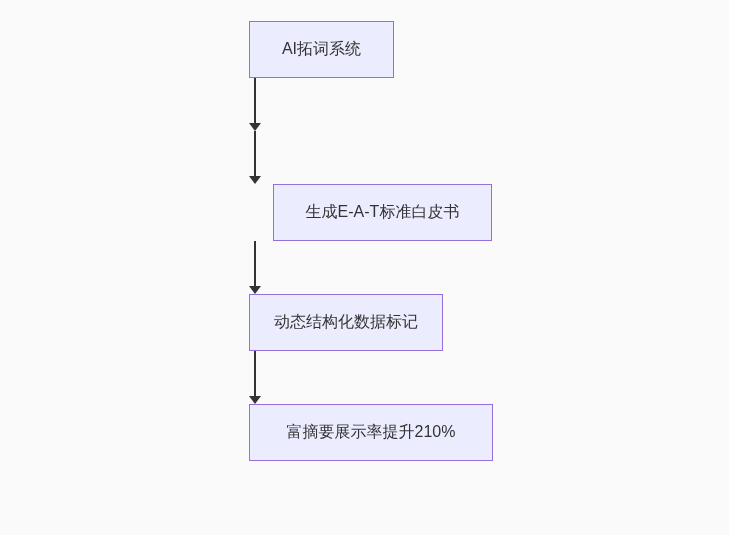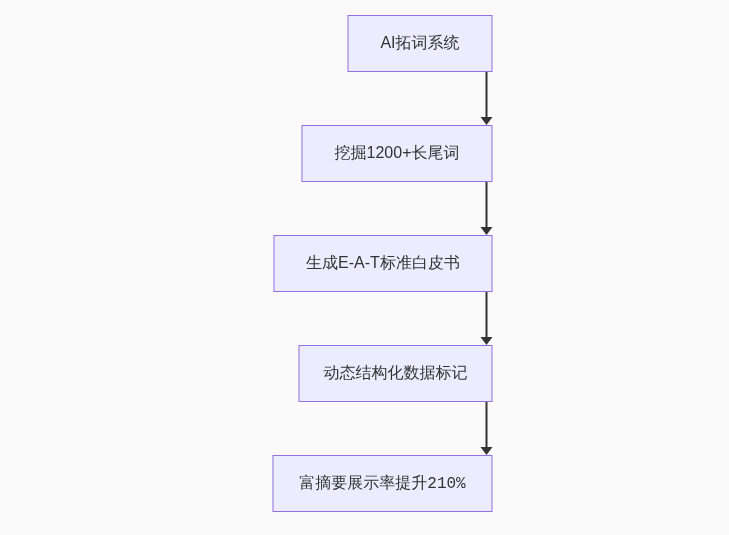--- a/index.html
+++ b/index.html
@@ -9,45 +9,45 @@
   body {
     width: 729px;
     height: 535px;
     position: relative;
     background: #fafafa;
     font-family: "Liberation Sans", sans-serif;
     overflow: hidden;
   }
   .flow {
     position: absolute;
-    top: 15px;
+    top: 21px;
     left: 371px;
     transform: translateX(-50%);
     display: flex;
     flex-direction: column;
-    align-items: flex-end;
+    align-items: flex-start;
   }
   .node {
     box-sizing: border-box;
     height: 57px;
     border: 1px solid #9370DB;
     background: #ECECFF;
     color: #333333;
     font-size: 16px;
     display: flex;
     align-items: center;
     justify-content: center;
     text-align: center;
     white-space: nowrap;
   }
   .n0 { width: 145px; }
   .n1 { width: 191px; }
   .n2 { width: 219px; margin-left: 24px; }
   .n3 { width: 194px; }
-  .n4 { width: 220px; font-family: Liberation Mono, monospace; }
+  .n4 { width: 244px; }
   .edge {
     position: relative;
     width: 12px;
     height: 53px;
   }
   .edge .line {
     position: absolute;
     top: 0;
     left: 50%;
     transform: translateX(-50%);
@@ -72,21 +72,20 @@
 
 <div class="flow">
 
   <div class="node n0">AI拓词系统</div>
 
   <div class="edge">
     <div class="line"></div>
     <div class="head"></div>
   </div>
 
-  <div class="node n1">挖掘1200+长尾词</div>
 
   <div class="edge">
     <div class="line"></div>
     <div class="head"></div>
   </div>
 
   <div class="node n2">生成E-A-T标准白皮书</div>
 
   <div class="edge">
     <div class="line"></div>

